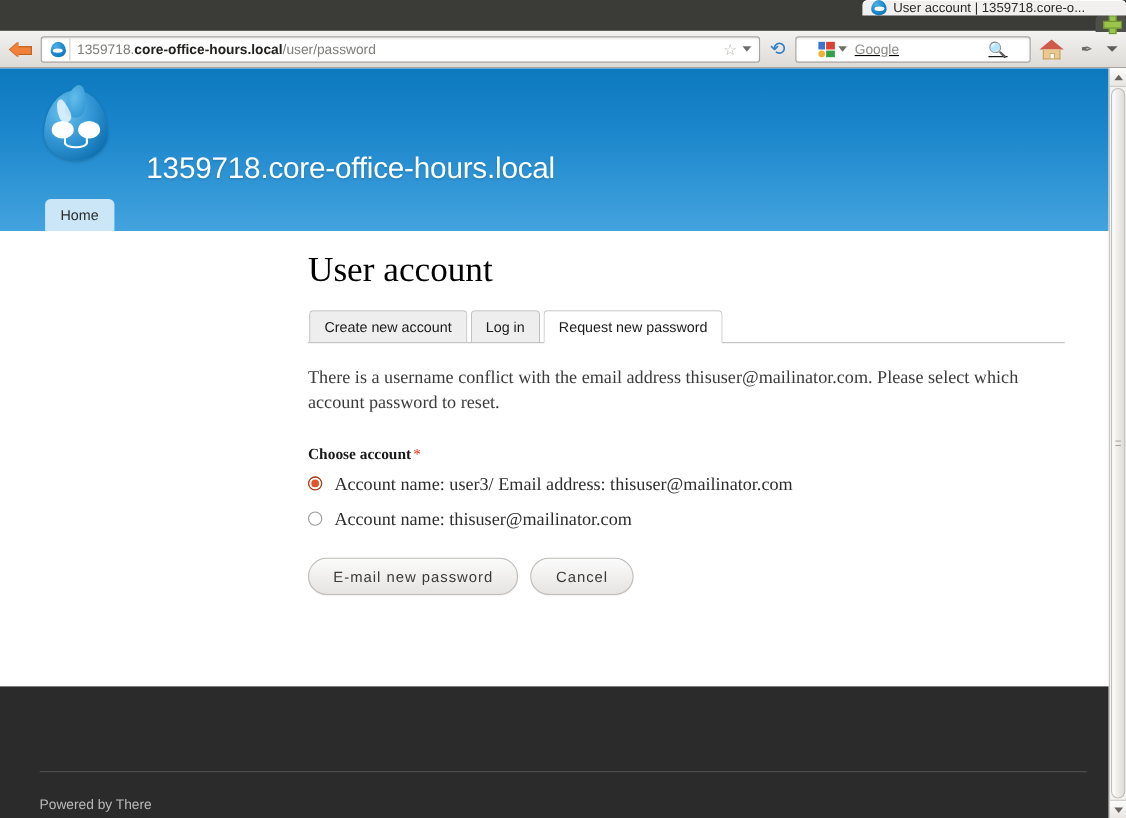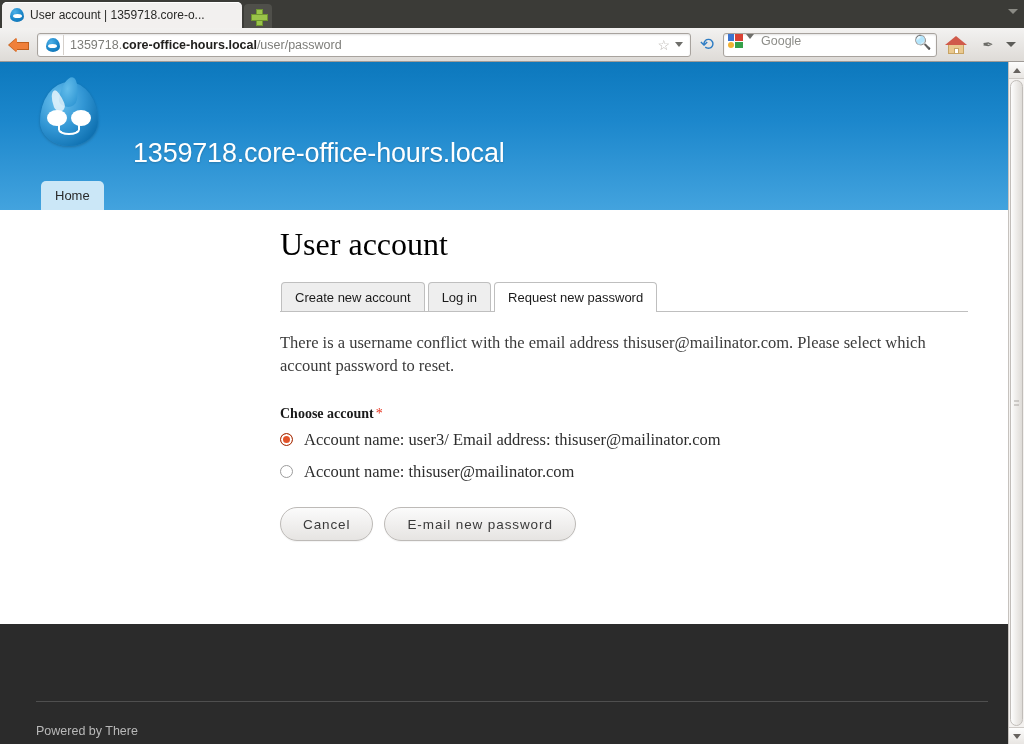--- a/index.html
+++ b/index.html
@@ -7,21 +7,21 @@
     width: 1024px; height: 744px; overflow: hidden;
     font-family: "Liberation Sans", sans-serif;
     background: #fff;
   }
 
   
   #browser-chrome { width: 1024px; }
 
   #tab-strip {
     height: 28px; background: #3b3b37; position: relative;
-    display: flex; align-items: flex-end;
+    display: flex; align-items: flex-end; flex-direction: column;
   }
   #browser-tab {
     height: 26px; width: 240px; margin-left: 2px;
     background: #f2f0ef; border-radius: 5px 5px 0 0;
     display: flex; align-items: center; padding: 0 8px;
     box-shadow: inset 0 1px 0 #fff;
     position: relative; z-index: 3;
   }
   #browser-tab .tab-title {
     font-size: 12px; color: #2a2a28; white-space: nowrap;
@@ -104,22 +104,23 @@
     border-top: 5px solid #6e6e6a;
   }
   #reload-button { width: 22px; display:flex; align-items:center; justify-content:center; }
   .reload-icon {
     font-size: 17px; color: #2f7dc4; line-height: 1;
     transform: scaleX(-1);
   }
   #search-bar {
     width: 214px; flex: 0 0 214px; height: 24px; background: #fff;
     border: 1px solid #a8a39e; border-radius: 3px;
-    display: flex; align-items: flex-start; padding: 0 4px;
+    display: flex; align-items: center; padding: 0 20px;
     box-shadow: inset 0 1px 2px rgba(0,0,0,.12);
+    text-decoration: underline;
   }
   .google-g-icon {
     width: 15px; height: 14px; position: relative; flex: 0 0 15px;
   }
   .google-g-icon i {
     position: absolute; display: block;
   }
   .g-r { left: 7px; top: 0; width: 8px; height: 7px; background: #d94235; }
   .g-b { left: 0; top: 0; width: 6px; height: 7px; background: #3b74d0; }
   .g-y { left: 0; top: 8px; width: 6px; height: 6px; background: #f2b233; border-radius: 50%;}
@@ -450,22 +451,22 @@
       <div class="radio-row">
         <span class="radio-dot checked"></span>
         <span class="radio-label">Account name: user3/ Email address: thisuser@mailinator.com</span>
       </div>
       <div class="radio-row">
         <span class="radio-dot"></span>
         <span class="radio-label">Account name: thisuser@mailinator.com</span>
       </div>
 
       <div id="form-actions">
+        <button class="form-button">E-mail new password</button>
         <button class="form-button">Cancel</button>
-        <button class="form-button">E-mail new password</button>
       </div>
     </div>
 
     <div id="site-footer">
       <div id="footer-divider"></div>
       <div id="footer-credit"><span>Powered by </span><span>There</span></div>
     </div>
 
   </div>
 

